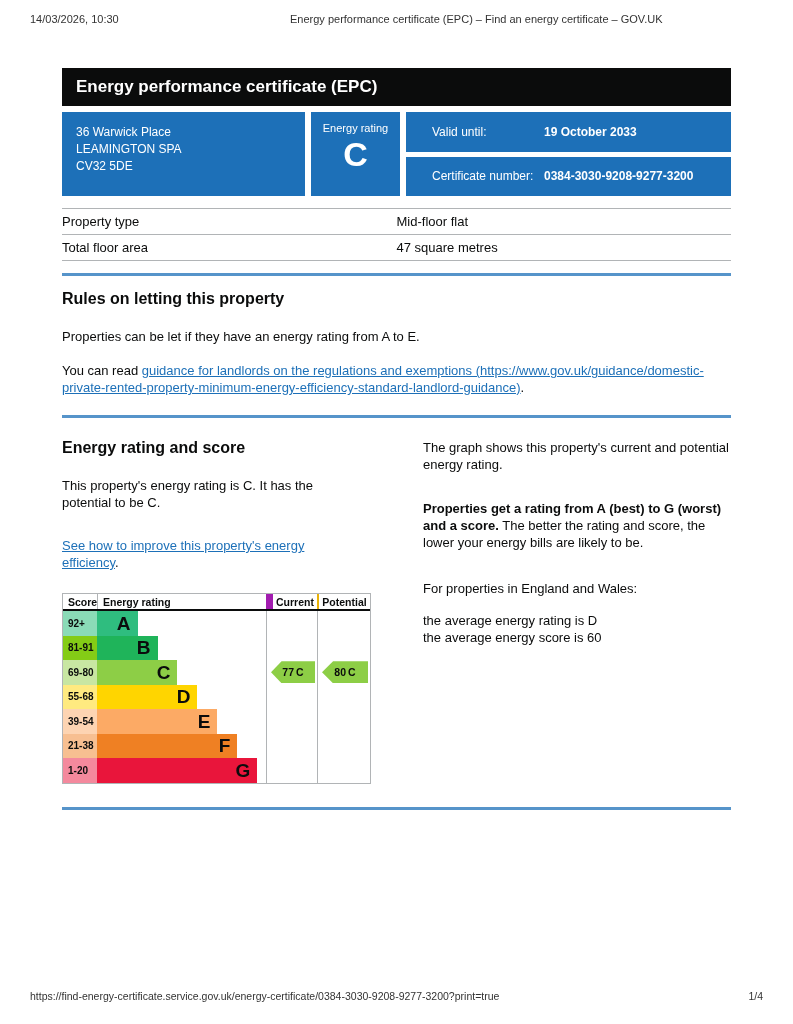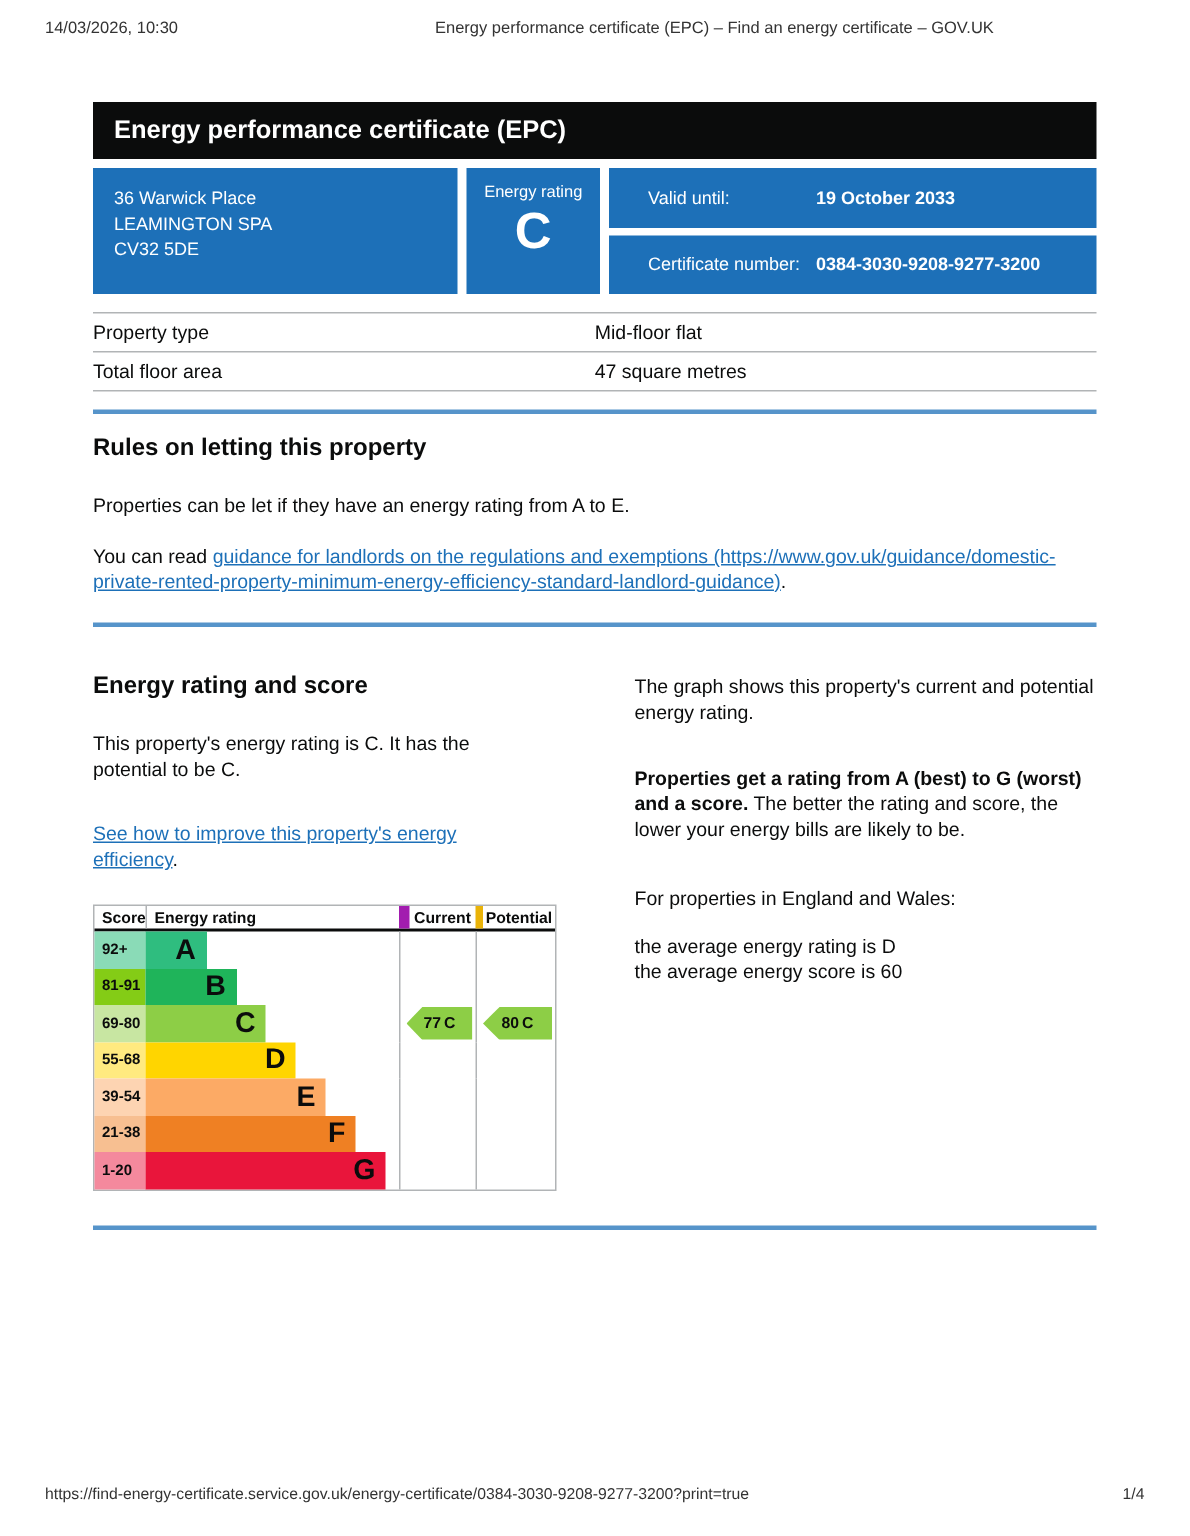--- a/index.html
+++ b/index.html
@@ -42,38 +42,38 @@
   .rule-2 { margin-top: 19px; }
   .rule-3 { margin-top: 23px; }
 
   h2 { font-size: 16px; font-weight: bold; }
   .rules-heading { margin-top: 14px; }
   p, .para { font-size: 13px; line-height: 17px; }
   .rules-p1 { margin-top: 20px; }
   .rules-p2 { margin-top: 17px; }
   a { color: #1d70b8; text-decoration: underline; }
 
-  .two-col { display: flex; margin-top: 31px; }
+  .two-col { display: flex; margin-top: 21px; }
   .col-left { width: 330px; }
   .col-right { margin-left: 31px; width: 308px; }
   .col-left .intro { margin-top: 20px; max-width: 300px; }
   .col-left .improve { margin-top: 26px; max-width: 300px; }
   .col-right .rp1 { }
   .col-right .rp2 { margin-top: 27px; }
   .col-right .rp3 { margin-top: 29px; }
   .col-right .rp4 { margin-top: 15px; }
 
   
   .epc-chart { width: 309px; margin-top: 22px; border: 1px solid #b1b4b6; background: #fff; }
   .epc-header { display: flex; height: 17px; border-bottom: 2px solid #0b0c0c; align-items: center;
                 font-size: 10.5px; font-weight: bold; }
   .epc-h-score { width: 34px; padding-left: 5px; }
   .epc-h-rating { flex: 1; border-left: 1px solid #b1b4b6; padding-left: 5px; height: 100%; display: flex; align-items: center; }
   .epc-h-current { width: 51px; border-left: 7px solid #a21caf; height: 100%; display: flex; align-items: center; justify-content: center; }
-  .epc-h-potential { width: 53px; border-left: 5px solid #eab308; height: 100%; display: flex; align-items: center; justify-content: center; }
+  .epc-h-potential { width: 53px; border-left: 2px solid #eab308; height: 100%; display: flex; align-items: center; justify-content: center; }
   .epc-row { display: flex; height: 24.5px; }
   .epc-score { width: 34px; font-size: 10px; font-weight: bold; display: flex; align-items: center; padding-left: 5px; text-align: center; }
   .epc-bars { flex: 1; }
   .epc-bar { height: 100%; display: flex; align-items: center; justify-content: flex-end; padding-right: 7px; }
   .epc-letter { font-size: 19px; font-weight: bold; line-height: 1; }
   .epc-cell { width: 51px; border-left: 1px solid #b1b4b6; display: flex; align-items: center; }
   .epc-cell.potential { width: 53px; }
   .epc-arrow { height: 22px; flex: 1; margin: 0 2px 0 4px;
                clip-path: polygon(0 50%, 24% 0, 100% 0, 100% 100%, 24% 100%);
                display: flex; align-items: center; justify-content: center; gap: 2px;

